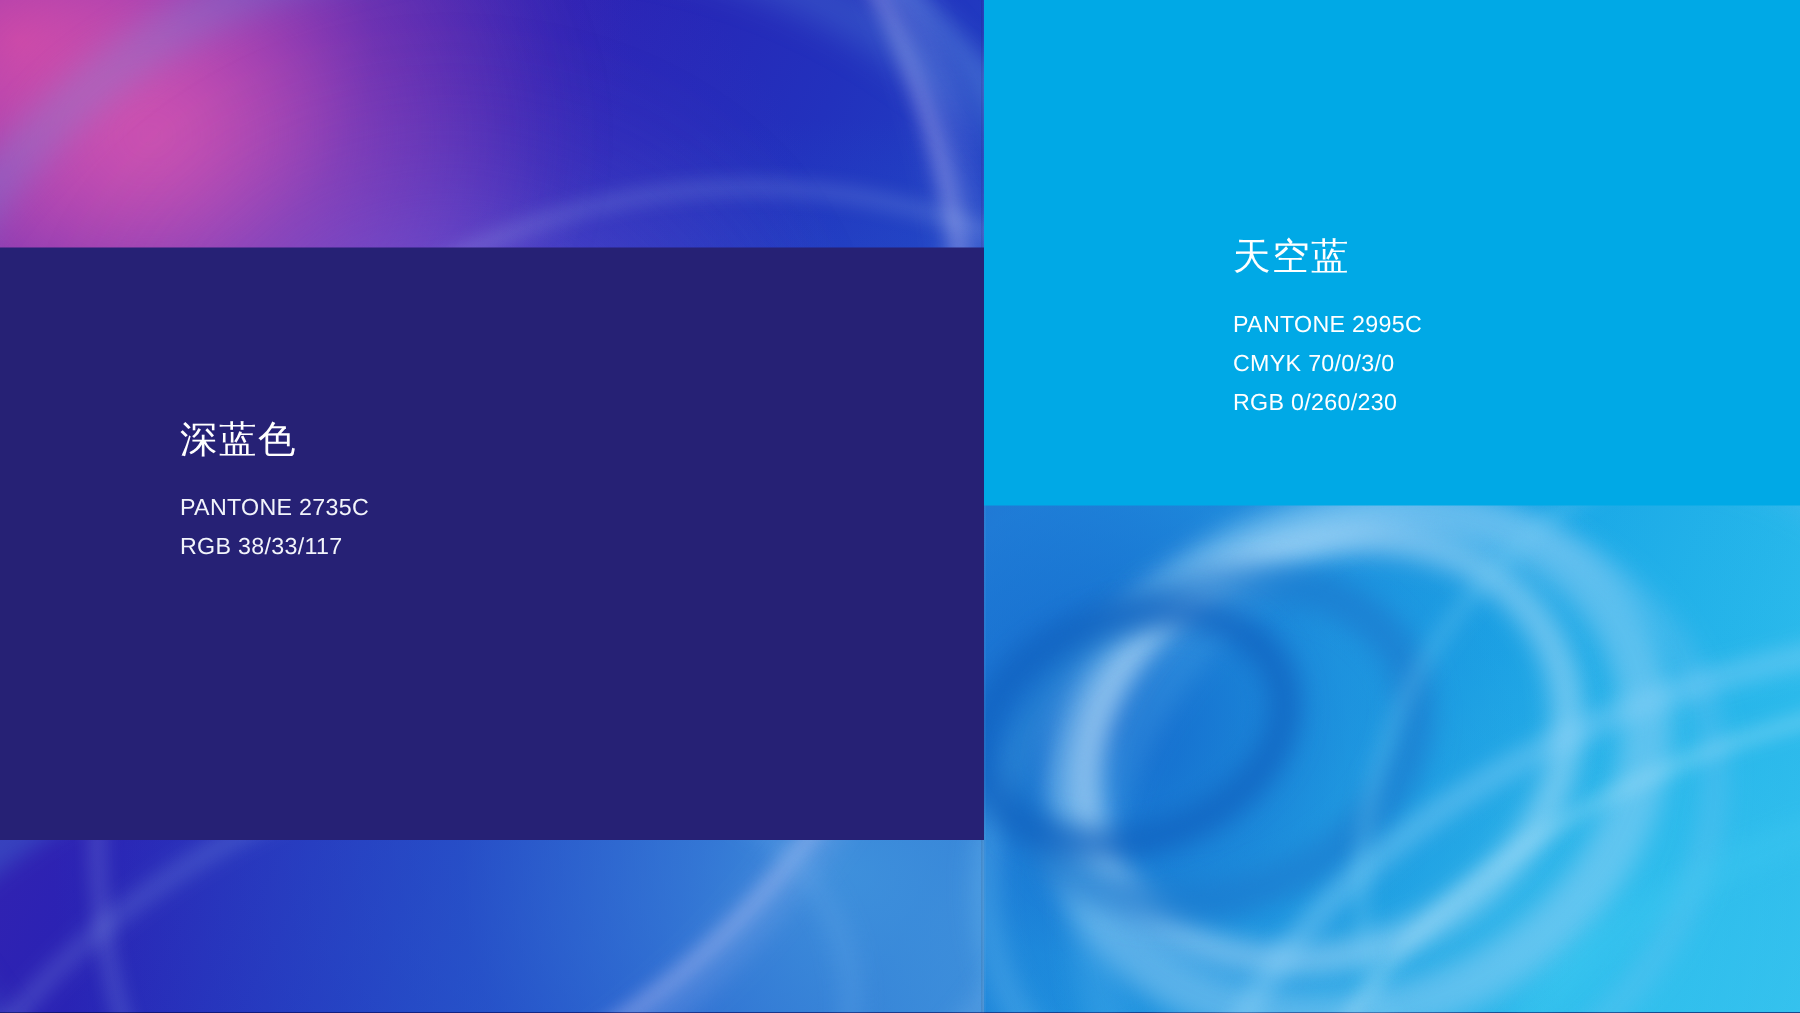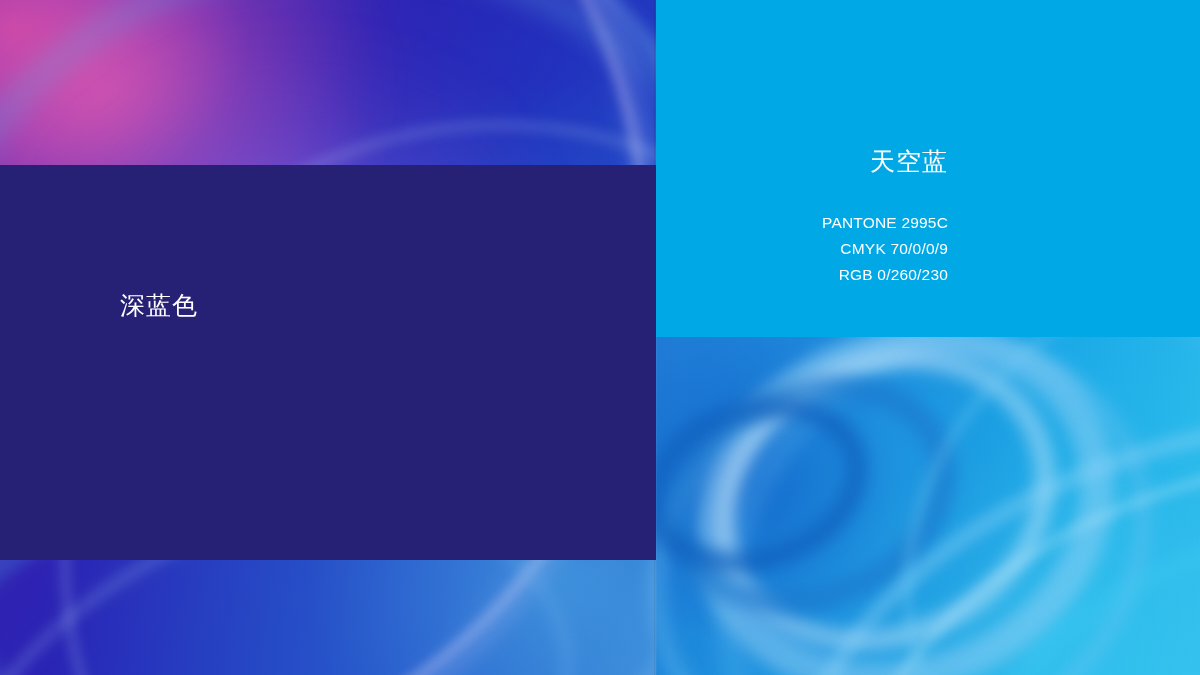--- a/index.html
+++ b/index.html
@@ -97,28 +97,28 @@
   .swatch { position:absolute; }
 
   .swatch-dark {
     left:0; top:165px; width:656px; height:395px;
   }
   .swatch-sky {
     left:656px; top:0; width:544px; height:337px;
   }
 
   .swatch-body { position:absolute; }
-  .sw-dark-body { left:120px; top:290px; }
-  .sw-sky-body  { left:822px; top:146px;text-align:right; }
+  .sw-dark-body { left:120px; top:278px; }
+  .sw-sky-body  { left:822px; top:156px; }
 
   .sw-title {
     font-size:25px; font-weight:400; color:#ffffff;
     letter-spacing:1px; line-height:1.2; white-space:nowrap;
   }
-  .sw-lines { margin-top:34px; }
+  .sw-lines { margin-top:18px; }
   .sw-line {
     font-size:15.5px; font-weight:400; color:#f2f4fb;
     line-height:26px; letter-spacing:.2px; white-space:nowrap;
   }
   .sw-sky-body .sw-line { color:#ffffff; }
 </style>
 </head>
 <body>
 
 <div id="canvas">
@@ -152,27 +152,29 @@
   <div class="band bd3"></div>
   <div class="band bd4"></div>
 
   <div class="seam"></div>
 
   <div class="swatch swatch-dark" style="background-color: rgb(38, 33, 117);"></div>
 
   <div class="swatch-body sw-dark-body">
     <div class="sw-title">深蓝色</div>
     <div class="sw-lines">
+      <div class="sw-line">PANTONE 2735C</div>
+      <div class="sw-line">RGB 38/33/117</div>
     </div>
   </div>
 
   <div class="swatch swatch-sky" style="background-color: rgb(0, 169, 230);"></div>
 
   <div class="swatch-body sw-sky-body">
     <div class="sw-title">天空蓝</div>
     <div class="sw-lines">
       <div class="sw-line">PANTONE 2995C</div>
-      <div class="sw-line">CMYK 70/0/0/9</div>
+      <div class="sw-line">CMYK 70/0/3/0</div>
       <div class="sw-line">RGB 0/260/230</div>
     </div>
   </div>
 
 </div>
 
 </body></html>

